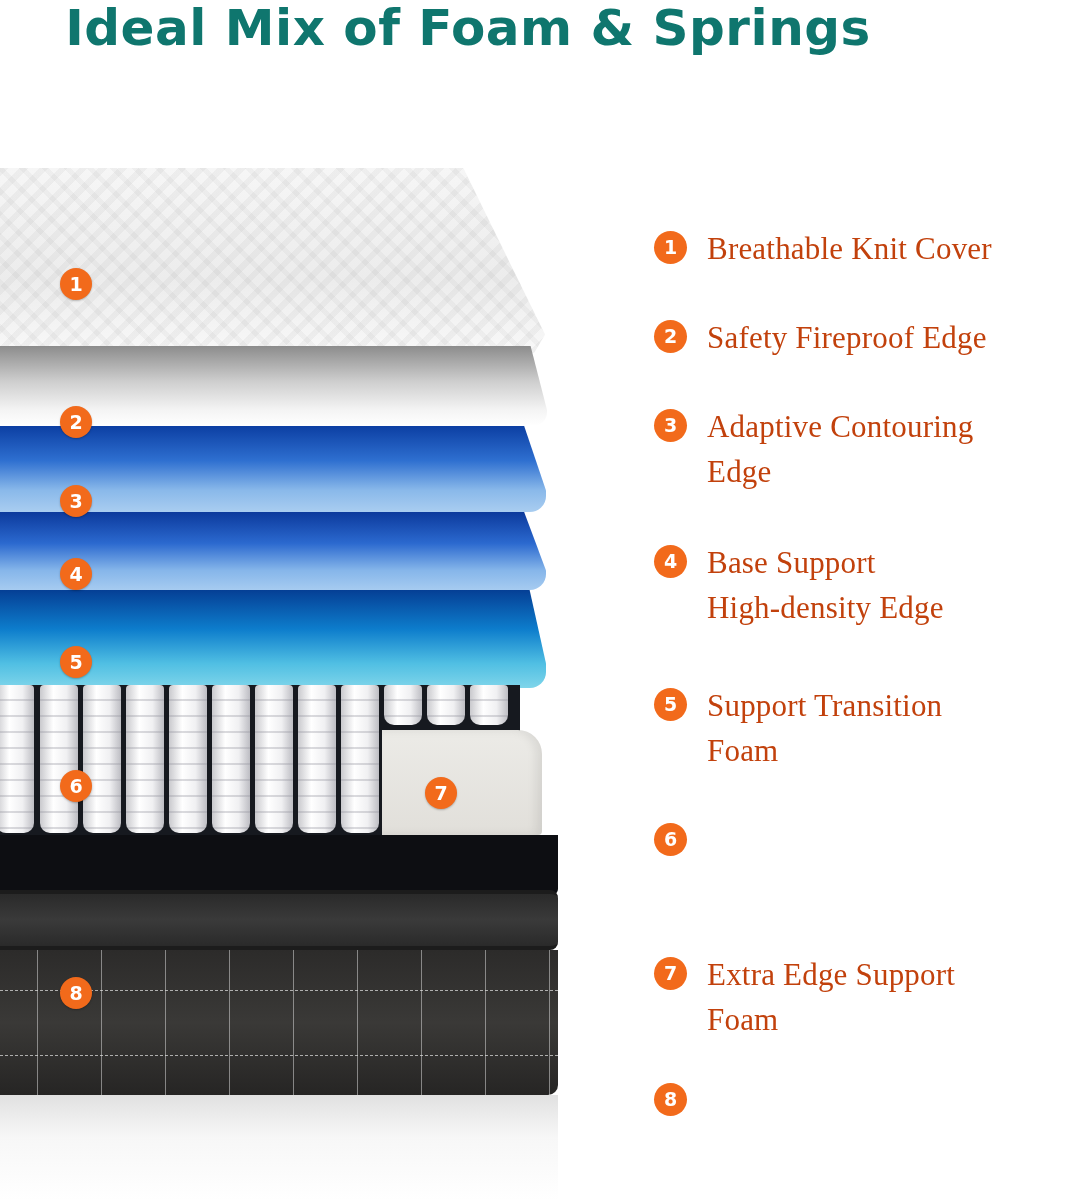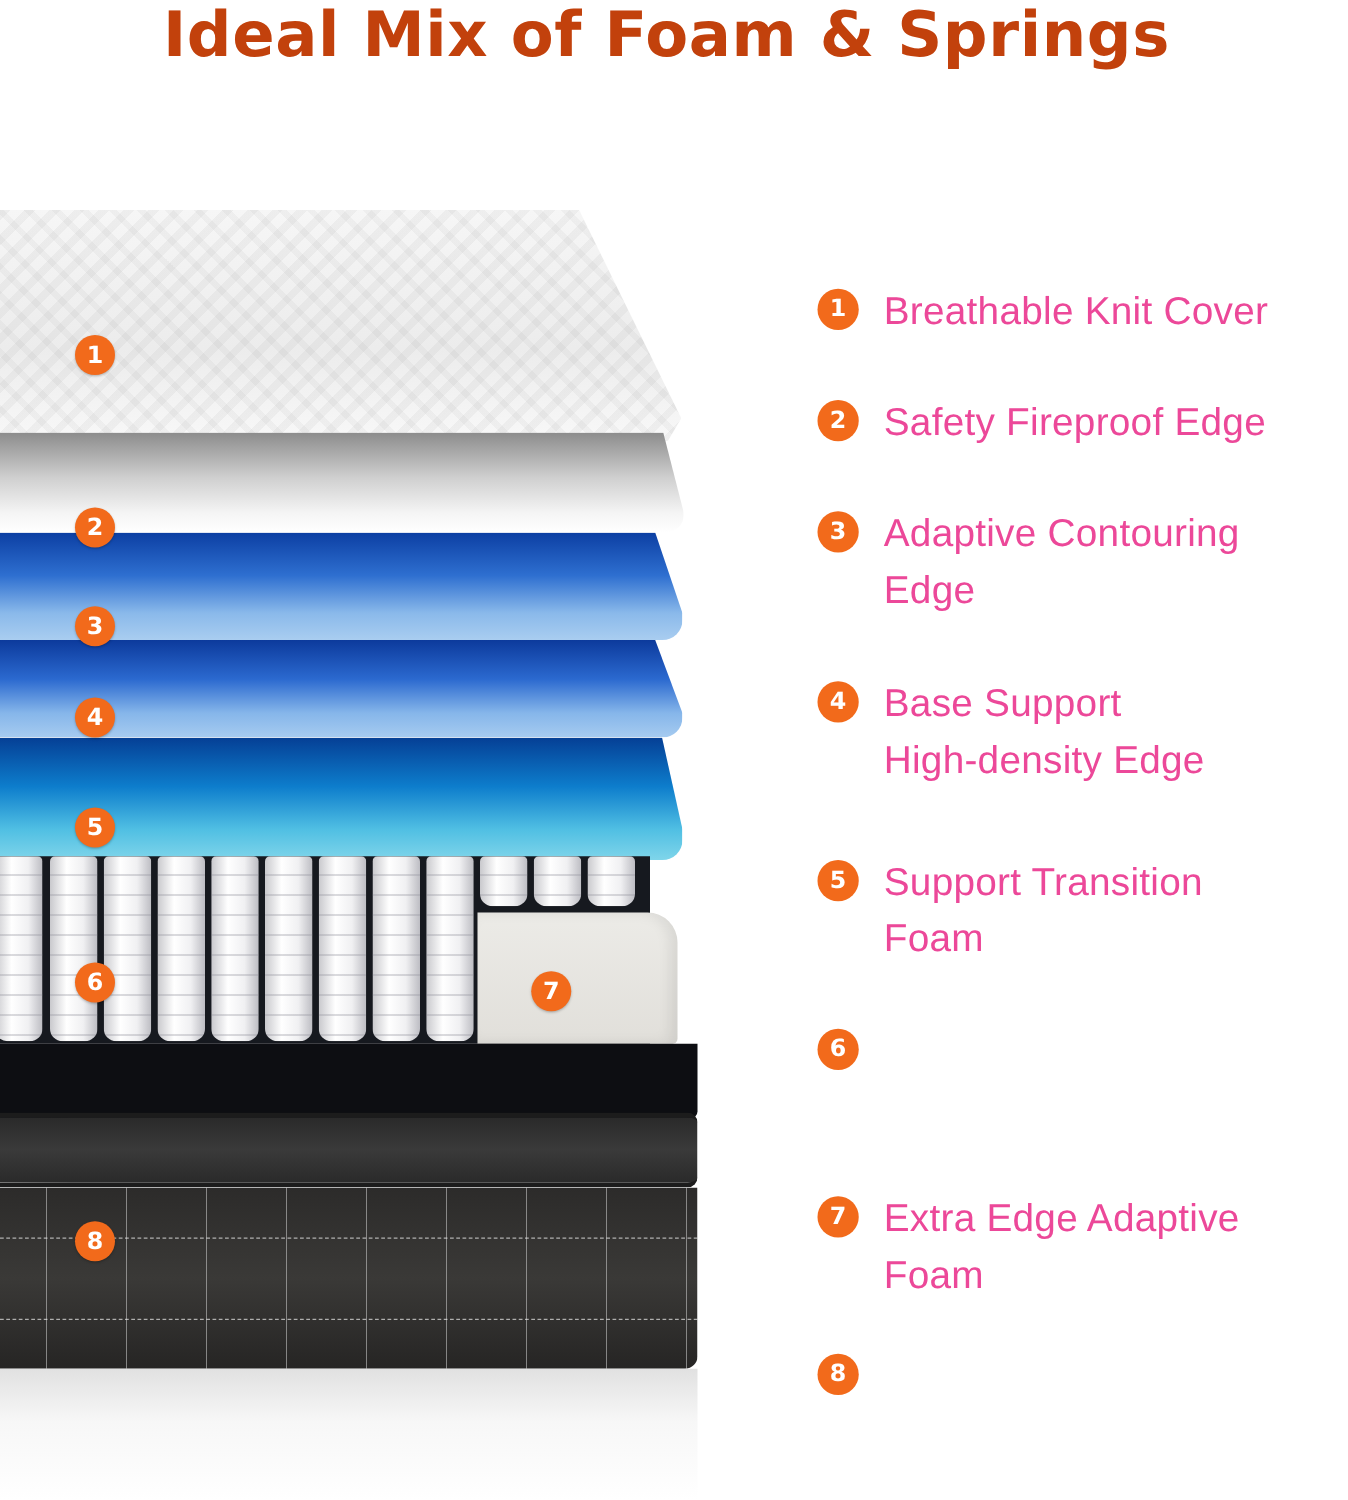--- a/index.html
+++ b/index.html
@@ -1,22 +1,22 @@
 <!DOCTYPE html>
 <html><head>
 <meta charset="utf-8">
 <style>
   * { box-sizing: border-box; margin: 0; padding: 0; }
   html, body { width: 1078px; height: 1200px; background: #ffffff; overflow: hidden; }
   body { position: relative; font-family: "Liberation Sans", "DejaVu Sans", sans-serif; }
 
   .title {
-    position: absolute; left: 0; top: 0; width: 936px; text-align: right;
+    position: absolute; left: 0; top: 0; width: 936px; text-align: center;
     font-family: "DejaVu Sans", sans-serif; font-weight: bold;
-    font-size: 50px; color: #c2410c; line-height: 56px; letter-spacing: 0.5px;
+    font-size: 50px; color: #0f766e; line-height: 56px; letter-spacing: 0.5px;
   }
 
   .stack { position: absolute; left: 0; top: 160px; width: 560px; height: 1040px; }
   .layer { position: absolute; left: 0; }
 
   
   .l1 { top: 8px; width: 545px; height: 185px;
     background:
       repeating-linear-gradient(135deg, rgba(0,0,0,0.035) 0 6px, rgba(255,255,255,0) 6px 14px),
       repeating-linear-gradient(45deg, rgba(0,0,0,0.03) 0 5px, rgba(255,255,255,0) 5px 16px),
@@ -81,22 +81,22 @@
   }
 
   .legend { position: absolute; left: 654px; top: 0; width: 424px; }
   .legend-item { position: absolute; left: 0; width: 424px; display: flex; align-items: flex-start; }
   .legend-badge {
     flex: 0 0 auto; width: 33px; height: 33px; border-radius: 50%; background: #f26a1b;
     color: #fff; font-family: "DejaVu Sans", sans-serif; font-weight: bold; font-size: 19px;
     line-height: 33px; text-align: center; margin-top: 5px;
   }
   .legend-text {
-    margin-left: 20px; font-family: Liberation Sans, sans-serif; font-size: 31px;
-    line-height: 45px; color: #ec4899; white-space: pre-line; letter-spacing: 0.2px;
+    margin-left: 20px; font-family: Liberation Serif, serif; font-size: 31px;
+    line-height: 45px; color: #c2410c; white-space: pre-line; letter-spacing: 0.2px;
   }
 </style>
 </head>
 <body>
 
 <h1 class="title">Ideal Mix of Foam &amp; Springs</h1>
 
 <div class="stack">
   <div class="layer l1"></div>
   <div class="layer l2"></div>
@@ -158,19 +158,19 @@
   <div class="legend-item" style="top:683px">
     <span class="legend-badge">5</span>
     <span class="legend-text">Support Transition
 Foam</span>
   </div>
   <div class="legend-item" style="top:818px">
     <span class="legend-badge">6</span>
   </div>
   <div class="legend-item" style="top:952px">
     <span class="legend-badge">7</span>
-    <span class="legend-text">Extra Edge Adaptive
+    <span class="legend-text">Extra Edge Support
 Foam</span>
   </div>
   <div class="legend-item" style="top:1078px">
     <span class="legend-badge">8</span>
   </div>
 </div>
 
 </body></html>

